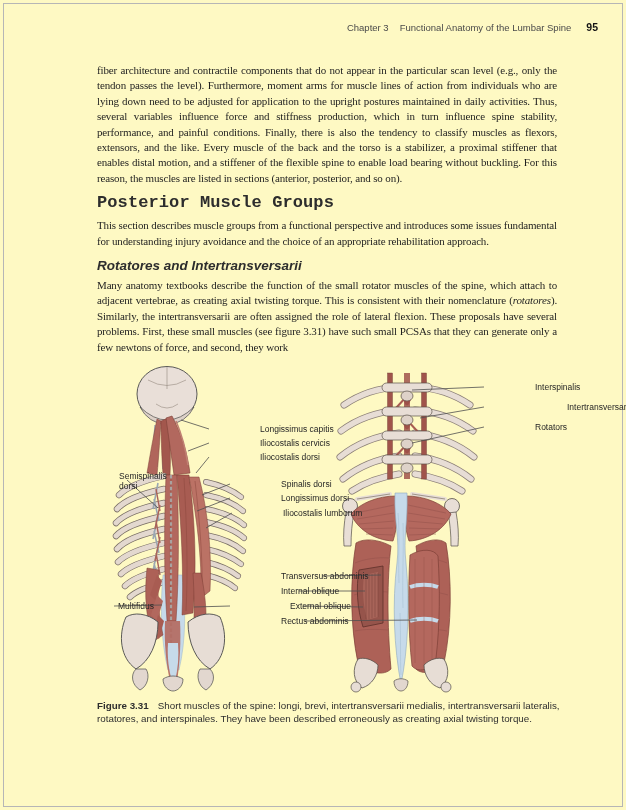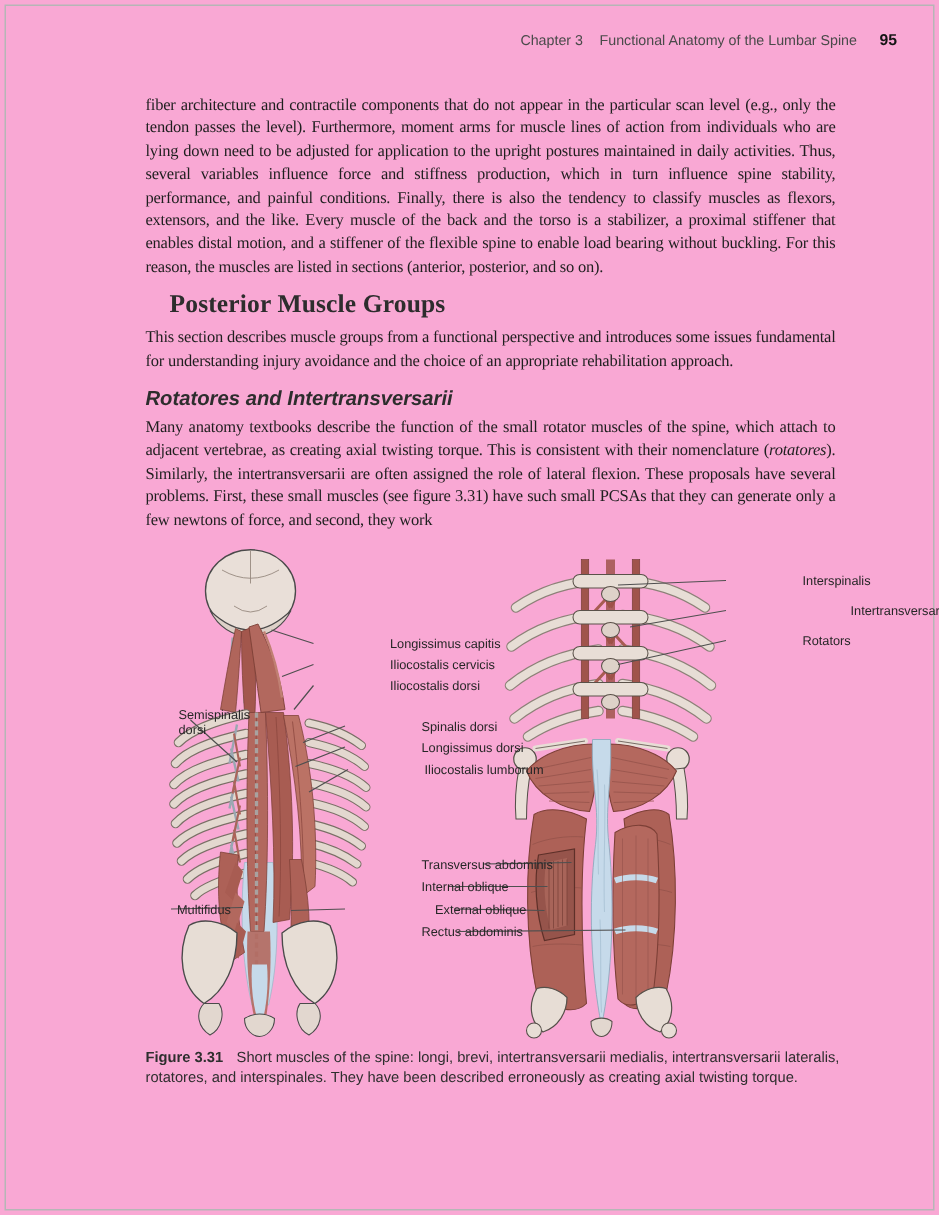--- a/index.html
+++ b/index.html
@@ -1,20 +1,20 @@
 <!DOCTYPE html>
 <html><head>
 <meta charset="utf-8">
 <style>
   * { box-sizing: border-box; }
   html,body { margin:0; padding:0; background:#ffffff; }
   .page {
     position: relative;
     width: 626px; height: 810px;
-    background: #f9a8d4;
+    background: #fef9c3;
     font-family: "Liberation Serif", serif;
     overflow: hidden;
   }
   .page-border {
     position: absolute; inset: 3px;
     border: 1px solid #b6b6b6;
     pointer-events: none;
   }
   
   .running-head {
@@ -29,23 +29,23 @@
   }
   
   .text-col { margin: 63px 69px 0 97px; color: #1f1f1f; }
   .text-col p.body {
     margin: 0;
     font-size: 11px; line-height: 15.4px;
     letter-spacing: -0.15px;
     text-align: justify;
   }
   h1.sec {
-    font-family: Liberation Serif, serif;
+    font-family: Liberation Mono, monospace;
     font-size: 17px; line-height: 19px; font-weight: bold;
-    color: #2d2d2d; margin: 7px 0 6px 16px; letter-spacing: 0.1px;
+    color: #2d2d2d; margin: 7px 0 6px 0; letter-spacing: 0.1px;
   }
   h2.subsec {
     font-family: "Liberation Sans", sans-serif;
     font-size: 13.5px; line-height: 15px; font-weight: bold;
     color: #2d2d2d; margin: 9px 0 5px 0; font-style: italic;
   }
   
   .figure {
     position: relative;
     margin: 8px 0 0 60px;

